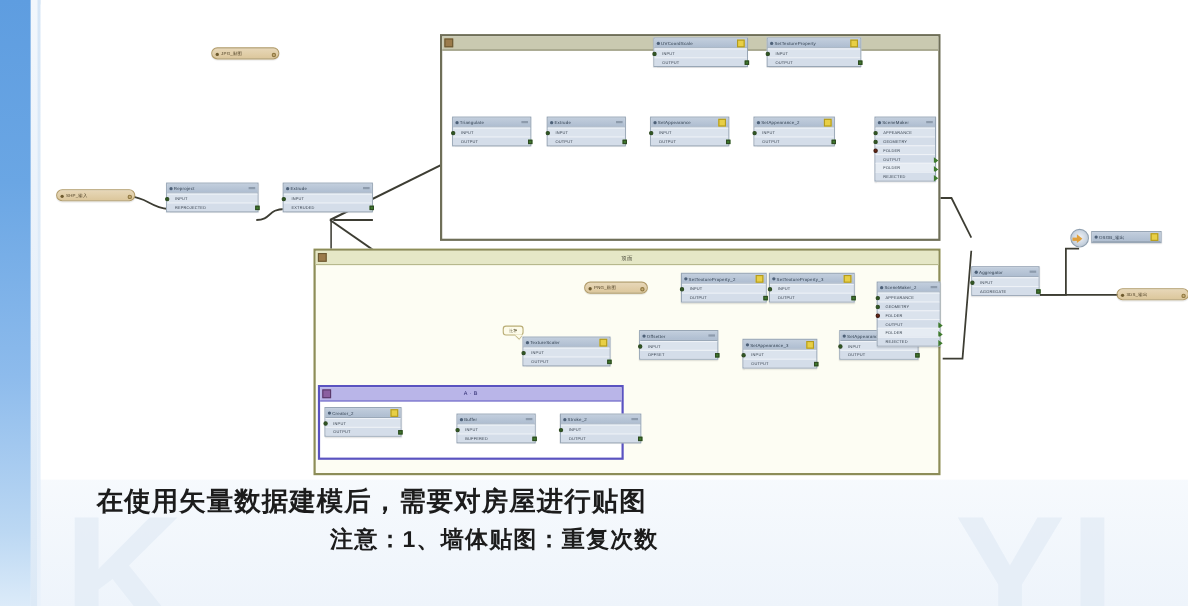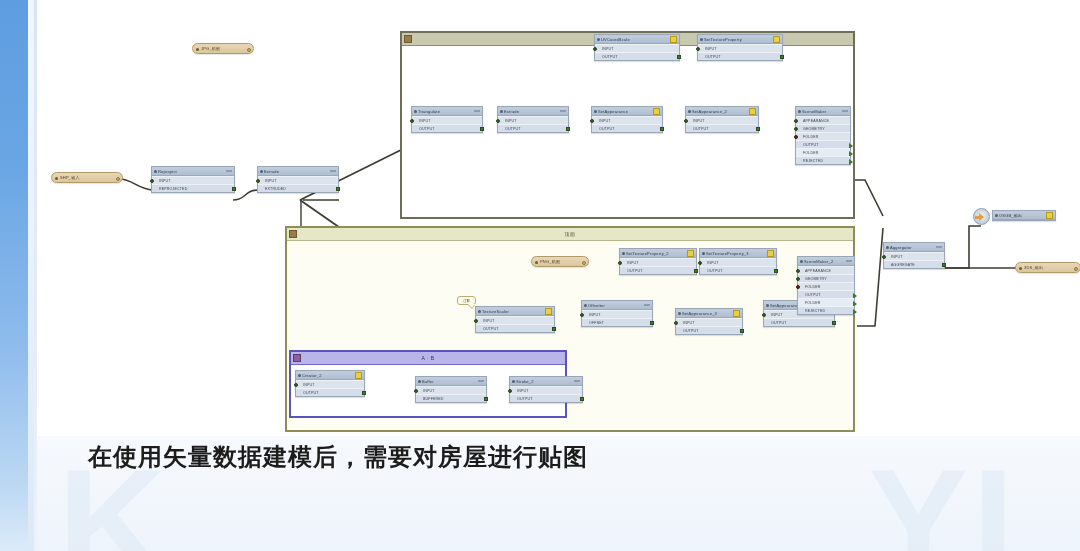--- a/index.html
+++ b/index.html
@@ -688,15 +688,16 @@
     <div class="pill" style="left:978px; top:258px; width:66px;">
       <span class="pdot"></span>
       <span>3DS_输出</span>
       <span class="pend"></span>
     </div>
 
   </div>
 
   <div class="caption-wrap">
     <div class="cap l1">在使用矢量数据建模后，需要对房屋进行贴图</div>
+    <div class="cap l2">注意：1、墙体贴图：重复次数</div>
   </div>
 
 </div>
 
 </body></html>

